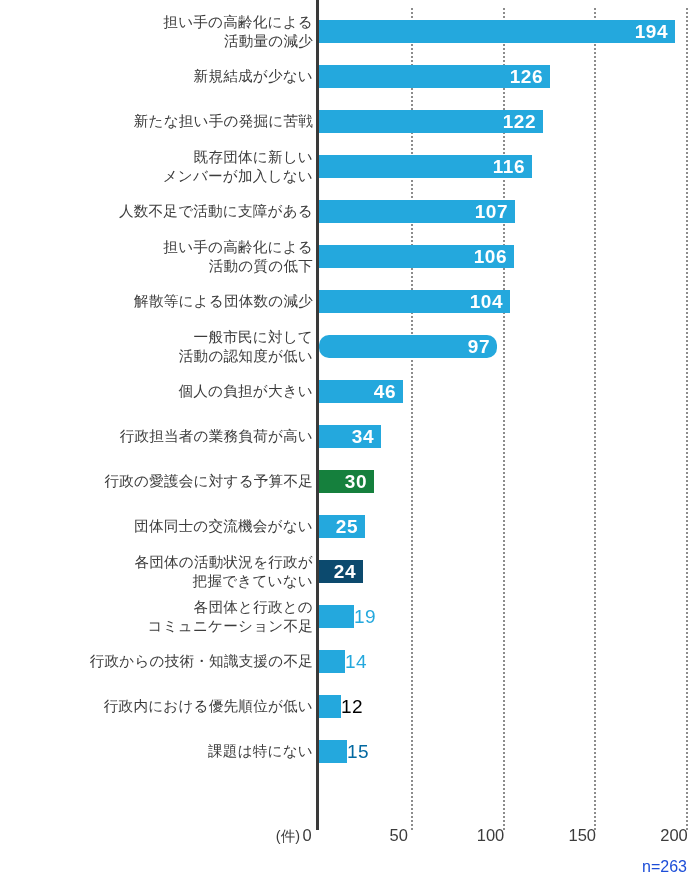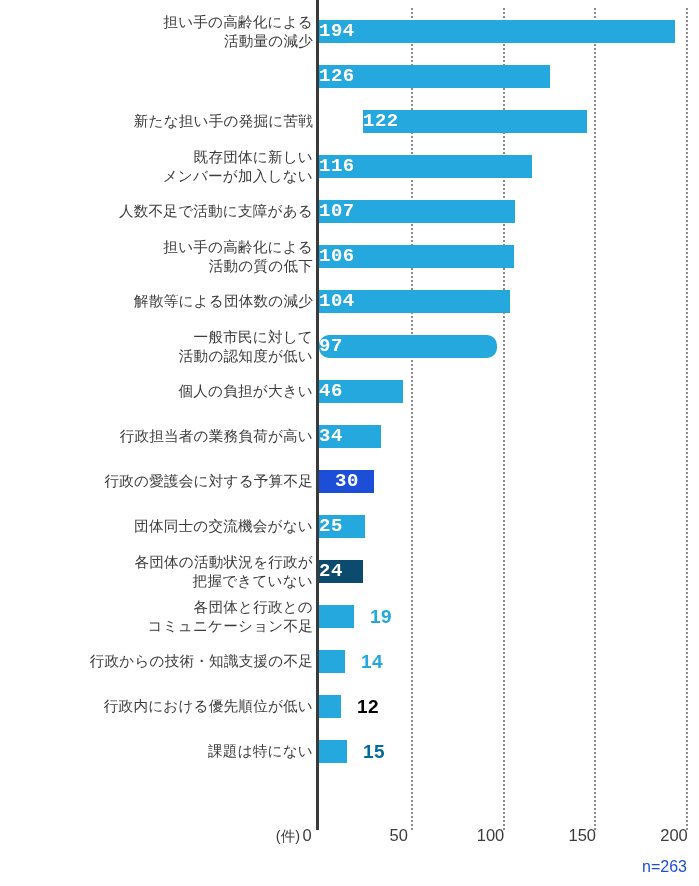--- a/index.html
+++ b/index.html
@@ -81,36 +81,35 @@
     top: 11px;
     height: 23px;
     display: flex;
     align-items: center;
   }
   .bar {
     height: 23px;
     background: #24a8dd;
     display: flex;
     align-items: center;
-    justify-content: flex-start;
-    font-family: Liberation Mono, monospace;
+    justify-content: flex-end;
   }
   .val-inside {
     color: #ffffff;
     font-size: 19px;
     font-weight: bold;
     padding-right: 7px;
     line-height: 1;
     letter-spacing: 0.5px;
   }
   .val-outside {
     color: #24a8dd;
     font-size: 19px;
-    font-weight: bold;
-    padding-left: 16px;
+    font-weight: normal;
+    padding-left: 0;
     line-height: 1;
     letter-spacing: 0.5px;
   }
 
   
   .x-axis {
     position: absolute;
     left: 0;
     top: 826px;
     width: 699px;
@@ -160,32 +159,35 @@
             <span>担い手の高齢化による</span>
             <span>活動量の減少</span>
           </div>
           <div class="bar-wrap">
             <div class="bar" style="width: 356px; background: rgb(36, 168, 221);">
               <span class="val-inside">194</span>
             </div>
           </div>
         </div>
         <div class="row">
+          <div class="cat-label">
+            <span>新規結成が少ない</span>
+          </div>
           <div class="bar-wrap">
             <div class="bar" style="width: 231px; background: rgb(36, 168, 221);">
               <span class="val-inside">126</span>
             </div>
           </div>
         </div>
         <div class="row">
           <div class="cat-label">
             <span>新たな担い手の発掘に苦戦</span>
           </div>
           <div class="bar-wrap">
-            <div class="bar" style="width: 224px; background: rgb(36, 168, 221); margin-left: 44px;">
+            <div class="bar" style="width: 224px; background: rgb(36, 168, 221);">
               <span class="val-inside">122</span>
             </div>
           </div>
         </div>
         <div class="row">
           <div class="cat-label">
             <span>既存団体に新しい</span>
             <span>メンバーが加入しない</span>
           </div>
           <div class="bar-wrap">
@@ -254,21 +256,21 @@
             <div class="bar" style="width: 62px; background: rgb(36, 168, 221);">
               <span class="val-inside">34</span>
             </div>
           </div>
         </div>
         <div class="row">
           <div class="cat-label">
             <span>行政の愛護会に対する予算不足</span>
           </div>
           <div class="bar-wrap">
-            <div class="bar" style="width: 55px; background: #1d4ed8; padding-left: 16px;">
+            <div class="bar" style="width: 55px; background: #15803d; padding-left: 16px;">
               <span class="val-inside">30</span>
             </div>
           </div>
         </div>
         <div class="row">
           <div class="cat-label">
             <span>団体同士の交流機会がない</span>
           </div>
           <div class="bar-wrap">
             <div class="bar" style="width: 46px; background: rgb(36, 168, 221);">

